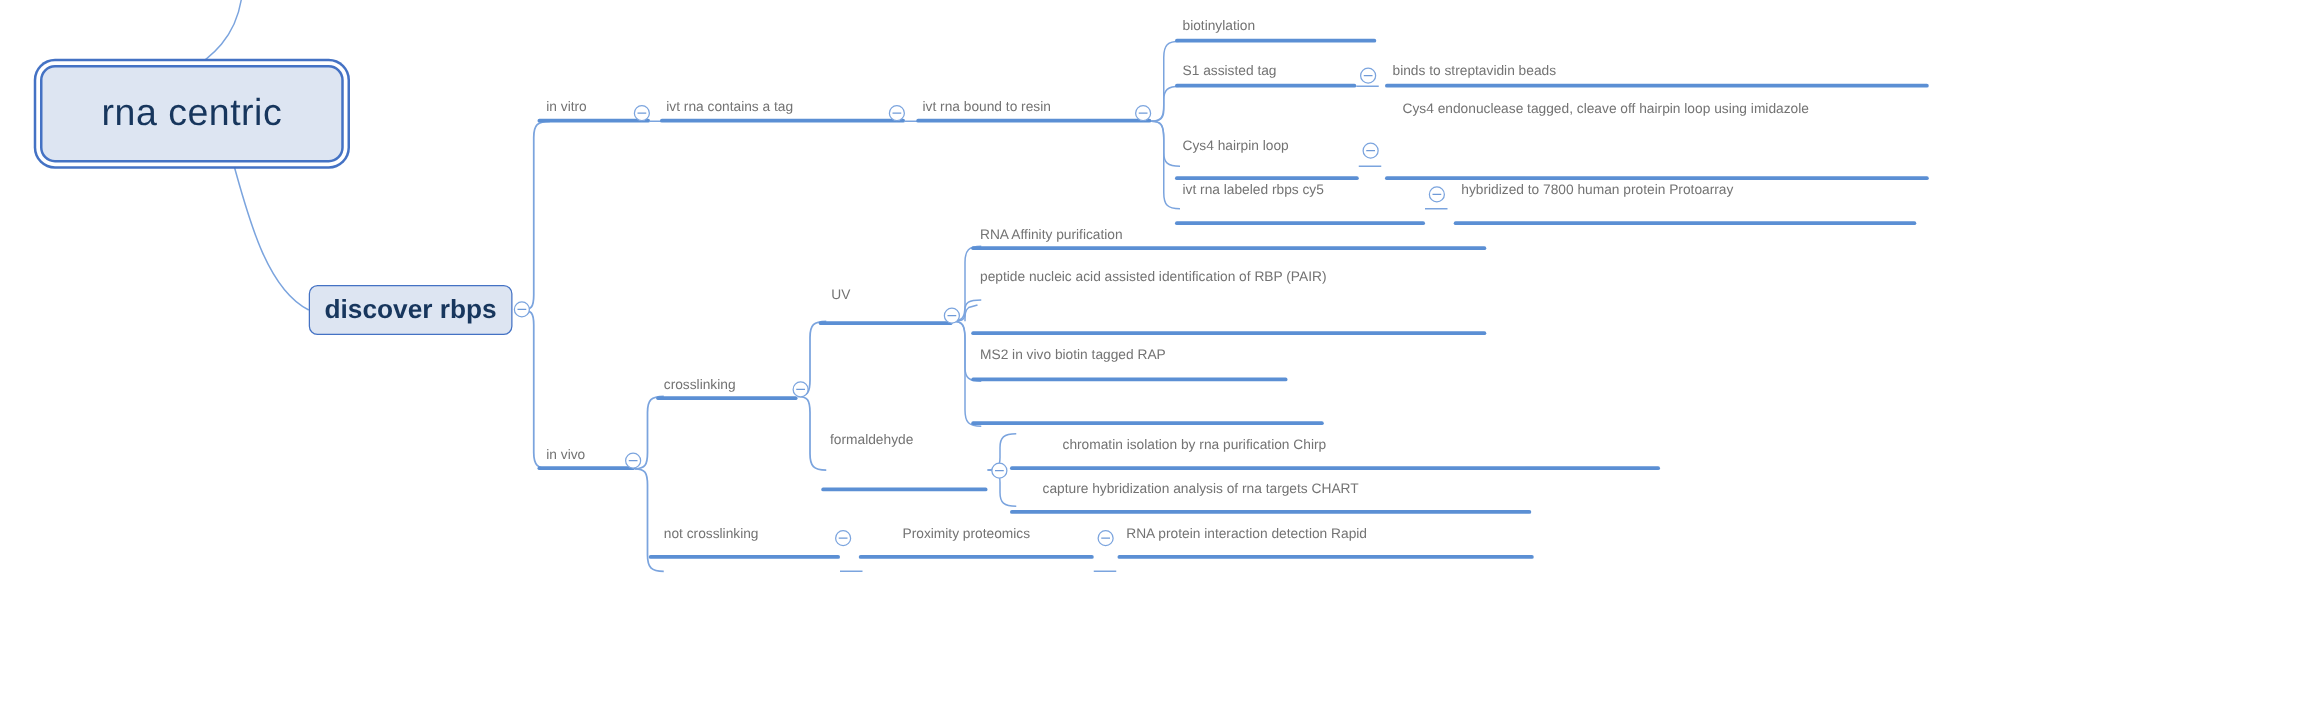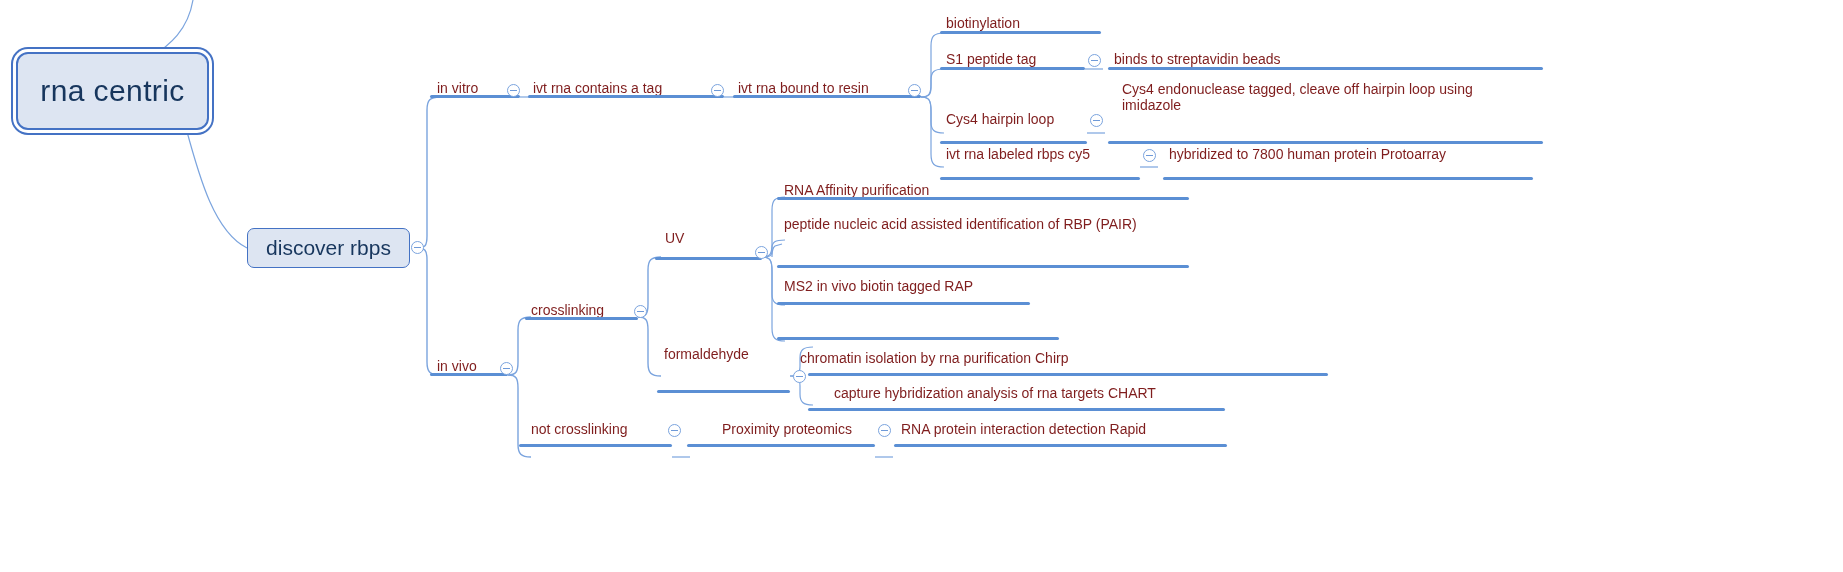--- a/index.html
+++ b/index.html
@@ -47,30 +47,31 @@
   
   .l1-box {
     position: absolute;
     box-sizing: border-box;
     background: #dde5f2;
     border: 1.6px solid #4472c4;
     border-radius: 7px;
     display: flex;
     align-items: center;
     justify-content: center;
+    font-weight: bold;
   }
   .l1-label {
     font-size: 21px;
     color: #17365d;
   }
   
   .tnode {
     position: absolute;
-    font-size: 14px;
-    color: #7f1d1d;
+    font-size: 11px;
+    color: #737373;
     white-space: pre;
   }
   .tnode.wrap {
     white-space: normal;
   }
   
   .underline {
     position: absolute;
     height: 3px;
     background: #5b8fd4;
@@ -137,21 +138,21 @@
     <path d="M 762 257 C 770 257, 772 260, 772 270 L 772 294 C 772 302, 775 305, 785 305" stroke="#7ba4de" stroke-width="1.2"></path>
     <path d="M 762 257 C 770 257, 772 260, 772 272 L 772 328 C 772 338, 775 341, 785 341" stroke="#7ba4de" stroke-width="1.2"></path>
 
     <path d="M 790 376 C 798 376, 800 373, 800 366 L 800 358 C 800 350, 803 347, 813 347" stroke="#7ba4de" stroke-width="1.2"></path>
     <path d="M 790 376 C 798 376, 800 379, 800 386 L 800 394 C 800 402, 803 405, 813 405" stroke="#7ba4de" stroke-width="1.2"></path>
 
     <path d="M 672 457 C 680 457, 682 457, 690 457" stroke="#7ba4de" stroke-width="1.2"></path>
     <path d="M 875 457 C 883 457, 885 457, 893 457" stroke="#7ba4de" stroke-width="1.2"></path>
   </svg>
 
-  <div class="root-box" style="left:16px; top:52px; width:193px; height:78px;">
+  <div class="root-box" style="left:32px; top:52px; width:243px; height:78px;">
     <span class="root-label">rna centric</span>
   </div>
 
   <div class="l1-box" style="left:247px; top:228px; width:163px; height:40px;">
     <span class="l1-label">discover rbps</span>
   </div>
   <div class="toggle" style="left:411px; top:241px;"></div>
 
   <div class="tnode" style="left:437px; top:80px;">in vitro</div>
   <div class="underline" style="left:430px; top:95px; width:90px;"></div>
@@ -161,21 +162,21 @@
   <div class="underline" style="left:528px; top:95px; width:196px;"></div>
   <div class="toggle" style="left:711px; top:84px;"></div>
 
   <div class="tnode" style="left:738px; top:80px;">ivt rna bound to resin</div>
   <div class="underline" style="left:733px; top:95px; width:188px;"></div>
   <div class="toggle" style="left:908px; top:84px;"></div>
 
   <div class="tnode" style="left:946px; top:15px;">biotinylation</div>
   <div class="underline" style="left:940px; top:31px; width:161px;"></div>
 
-  <div class="tnode" style="left:946px; top:51px;">S1 peptide tag</div>
+  <div class="tnode" style="left:946px; top:51px;">S1 assisted tag</div>
   <div class="underline" style="left:940px; top:67px; width:145px;"></div>
   <div class="toggle" style="left:1088px; top:54px;"></div>
   <div class="tnode" style="left:1114px; top:51px;">binds to streptavidin beads</div>
   <div class="underline" style="left:1108px; top:67px; width:435px;"></div>
 
   <div class="tnode" style="left:946px; top:111px;">Cys4 hairpin loop</div>
   <div class="underline" style="left:940px; top:141px; width:147px;"></div>
   <div class="toggle" style="left:1090px; top:114px;"></div>
   <div class="tnode wrap" style="left:1122px; top:81px; width:400px;">Cys4 endonuclease tagged, cleave off hairpin loop using imidazole</div>
   <div class="underline" style="left:1108px; top:141px; width:435px;"></div>
@@ -206,21 +207,21 @@
 
   <div class="tnode" style="left:784px; top:278px;">MS2 in vivo biotin tagged RAP</div>
   <div class="underline" style="left:777px; top:302px; width:253px;"></div>
 
   <div class="underline" style="left:777px; top:337px; width:282px;"></div>
 
   <div class="tnode" style="left:664px; top:346px;">formaldehyde</div>
   <div class="underline" style="left:657px; top:390px; width:133px;"></div>
   <div class="toggle" style="left:793px; top:370px;"></div>
 
-  <div class="tnode" style="left:800px; top:350px;">chromatin isolation by rna purification Chirp</div>
+  <div class="tnode" style="left:850px; top:350px;">chromatin isolation by rna purification Chirp</div>
   <div class="underline" style="left:808px; top:373px; width:520px;"></div>
 
   <div class="tnode" style="left:815px; top:385px;margin-left:19px;">capture hybridization analysis of rna targets CHART</div>
   <div class="underline" style="left:808px; top:408px; width:417px;"></div>
 
   <div class="tnode" style="left:531px; top:421px;">not crosslinking</div>
   <div class="underline" style="left:519px; top:444px; width:153px;"></div>
   <div class="toggle" style="left:668px; top:424px;"></div>
 
   <div class="tnode" style="left:694px; top:421px;margin-left:28px;">Proximity proteomics</div>

